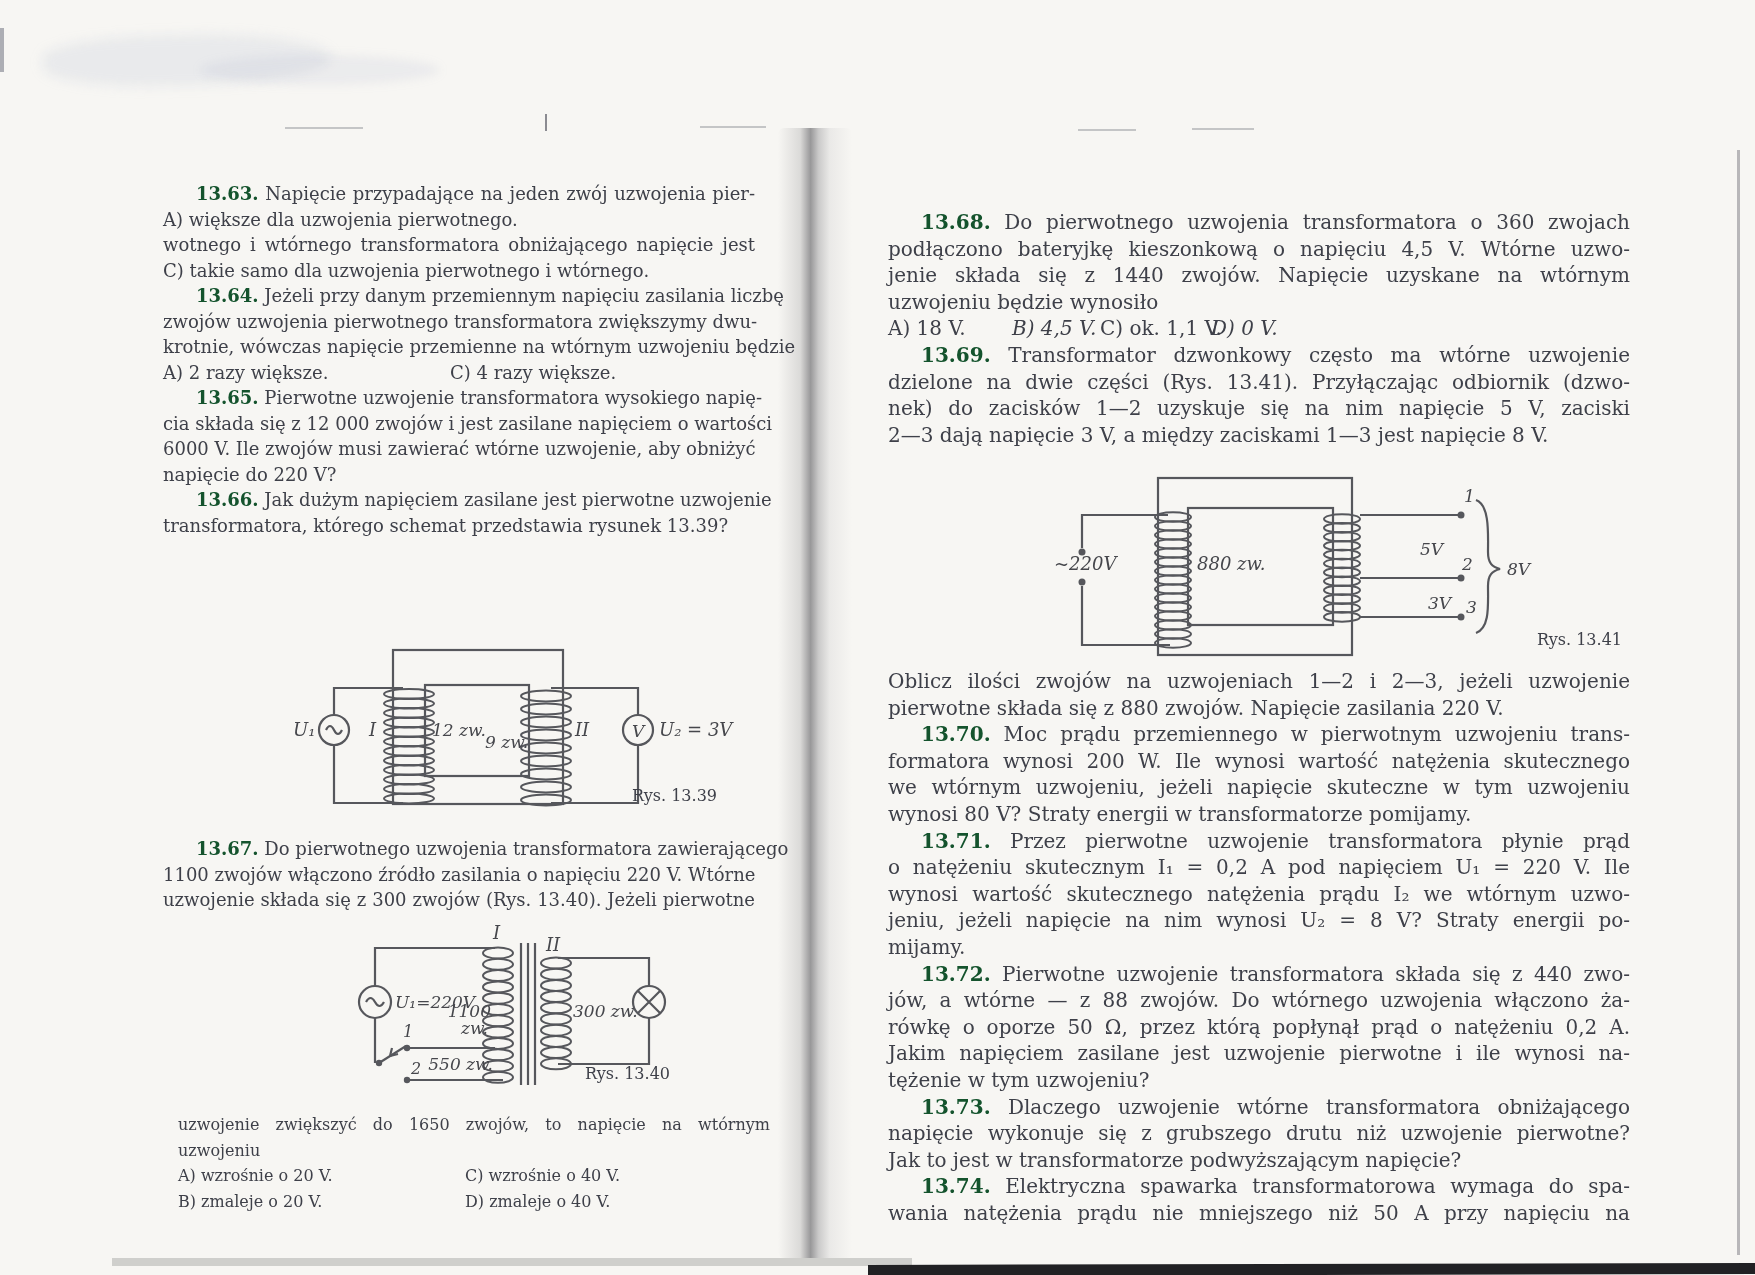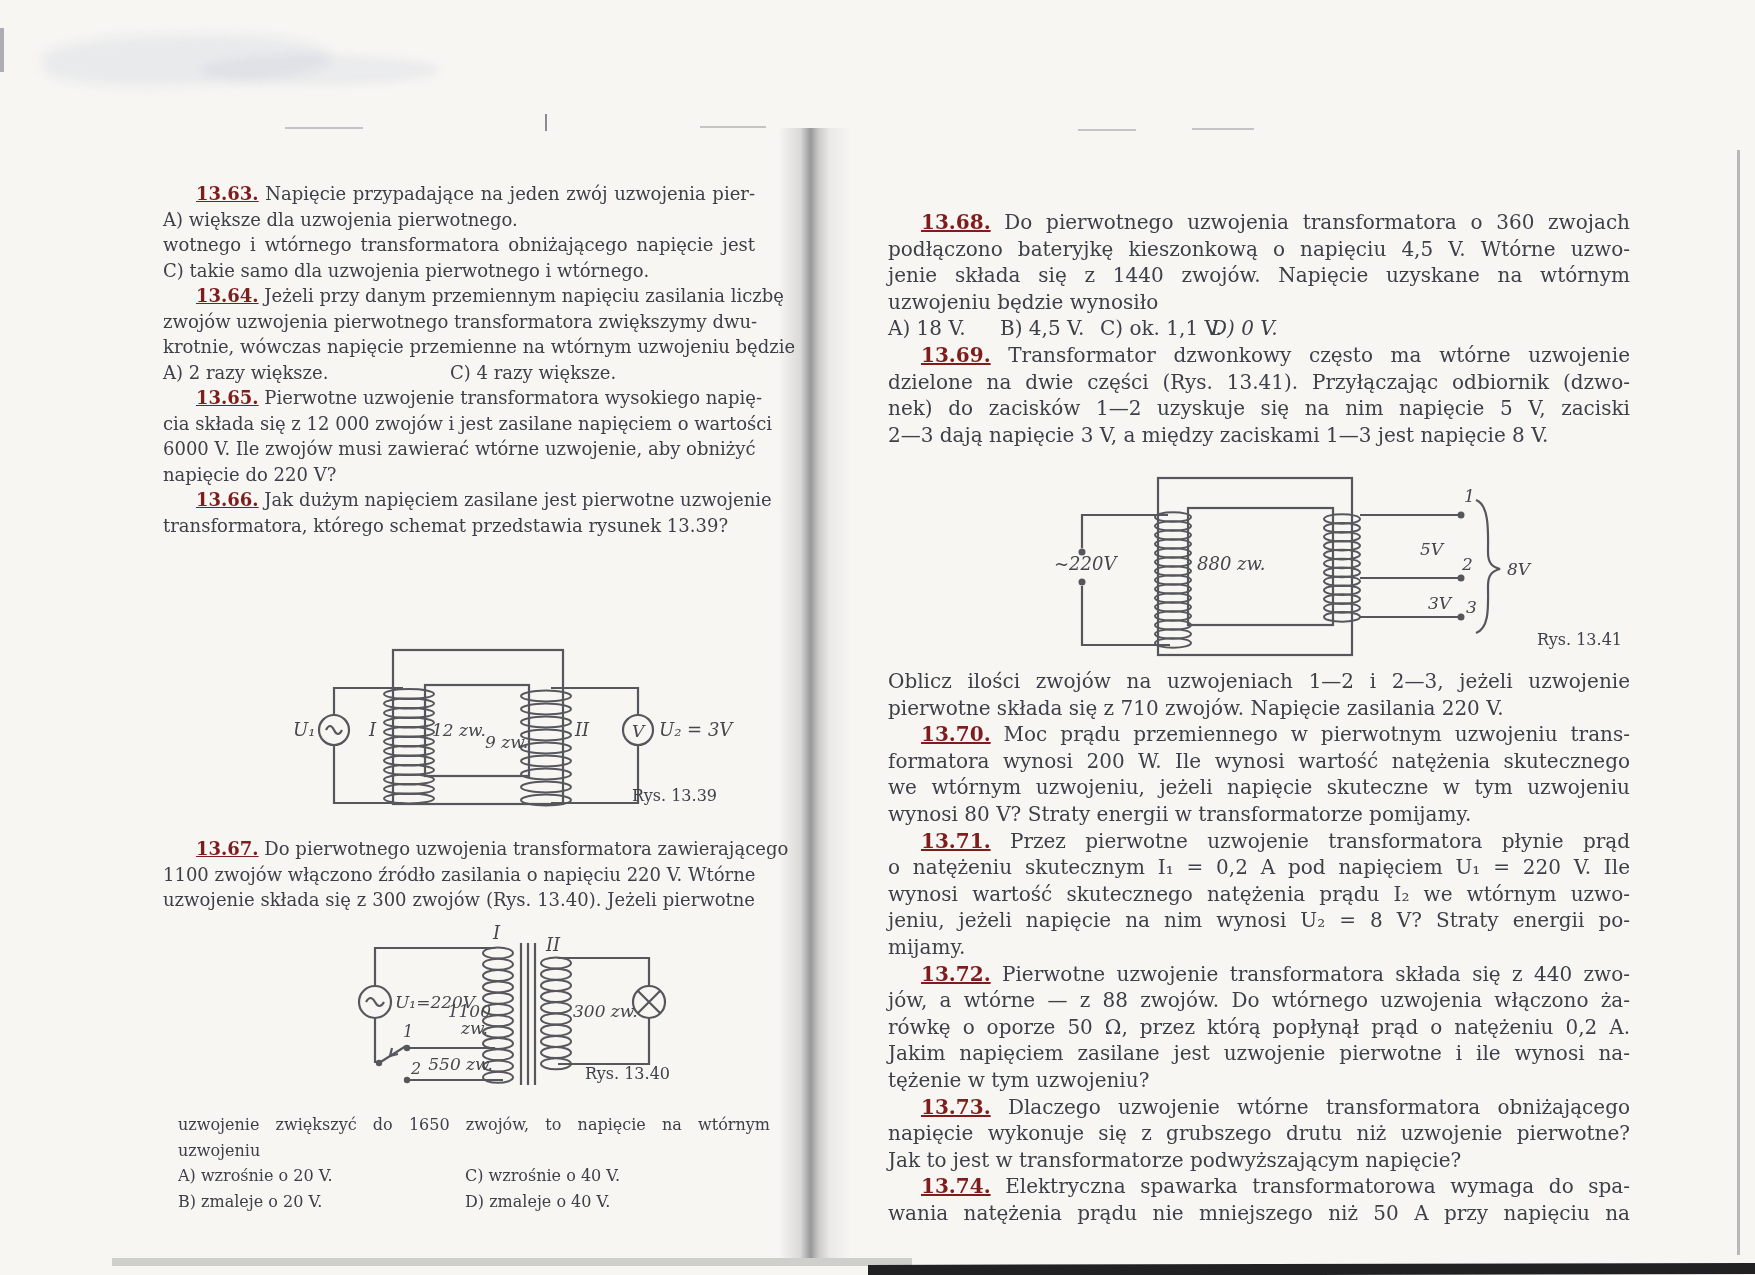--- a/index.html
+++ b/index.html
@@ -49,27 +49,27 @@
   
   .col{position:absolute;}
   #lcol1{left:163px;top:181px;width:592px;font-size:18px;line-height:25.5px;}
   #lcol2{left:163px;top:836px;width:592px;font-size:18px;line-height:25.5px;}
   #lcol3{left:178px;top:1112px;width:592px;font-size:16px;line-height:25.5px;}
   #rcol1{left:888px;top:209px;width:742px;font-size:20px;line-height:26.6px;}
   #rcol2{left:888px;top:668px;width:742px;font-size:20px;line-height:26.6px;}
   .line{white-space:nowrap;overflow:visible;}
   .jl{text-align:justify;text-align-last:justify;}
   .indent{padding-left:33px;}
-  .pnum{font-weight:bold;color:#7f1d1d;text-decoration:underline;}
+  .pnum{font-weight:bold;color:#14532d;}
   .opts2{position:relative;}
   .opts2 .opt-right{position:absolute;left:287px;}
   .opts4{position:relative;}
   .opts4 .opt{position:absolute;}
   .opts4 .o4-0{left:0;}
-  .opts4 .o4-1{left:112px;}
+  .opts4 .o4-1{left:124px;font-style:italic;}
   .opts4 .o4-2{left:212px;}
   .opts4 .o4-3{left:323px;font-style:italic;}
   
   .fig{position:absolute;}
   .fig-caption{position:absolute;font-size:16px;color:#3e4049;}
   svg text{font-family:"DejaVu Serif",serif;font-style:italic;fill:#46474c;}
   .wire{stroke:#56575c;stroke-width:2.2;fill:none;}
   .coil{stroke:#56575c;stroke-width:2;fill:none;}
   .dot{fill:#56575c;stroke:none;}
 </style>
@@ -122,21 +122,21 @@
     <div class="line jl">jenie składa się z 1440 zwojów. Napięcie uzyskane na wtórnym</div>
     <div class="line">uzwojeniu będzie wynosiło</div>
     <div class="line opts4" style="height: inherit;"><span class="opt o4-0">A) 18 V.</span><span class="opt o4-1">B) 4,5 V.</span><span class="opt o4-2">C) ok. 1,1 V.</span><span class="opt o4-3">D) 0 V.</span>&nbsp;</div>
     <div class="line jl indent"><span class="pnum">13.69.</span> Transformator dzwonkowy często ma wtórne uzwojenie</div>
     <div class="line jl">dzielone na dwie części (Rys. 13.41). Przyłączając odbiornik (dzwo-</div>
     <div class="line jl">nek) do zacisków 1—2 uzyskuje się na nim napięcie 5 V, zaciski</div>
     <div class="line">2—3 dają napięcie 3 V, a między zaciskami 1—3 jest napięcie 8 V.</div>
   </div>
 <div class="col" id="rcol2">
     <div class="line jl">Oblicz ilości zwojów na uzwojeniach 1—2 i 2—3, jeżeli uzwojenie</div>
-    <div class="line">pierwotne składa się z 710 zwojów. Napięcie zasilania 220 V.</div>
+    <div class="line">pierwotne składa się z 880 zwojów. Napięcie zasilania 220 V.</div>
     <div class="line jl indent"><span class="pnum">13.70.</span> Moc prądu przemiennego w pierwotnym uzwojeniu trans-</div>
     <div class="line jl">formatora wynosi 200 W. Ile wynosi wartość natężenia skutecznego</div>
     <div class="line jl">we wtórnym uzwojeniu, jeżeli napięcie skuteczne w tym uzwojeniu</div>
     <div class="line">wynosi 80 V? Straty energii w transformatorze pomijamy.</div>
     <div class="line jl indent"><span class="pnum">13.71.</span> Przez pierwotne uzwojenie transformatora płynie prąd</div>
     <div class="line jl">o natężeniu skutecznym I₁ = 0,2 A pod napięciem U₁ = 220 V. Ile</div>
     <div class="line jl">wynosi wartość skutecznego natężenia prądu I₂ we wtórnym uzwo-</div>
     <div class="line jl">jeniu, jeżeli napięcie na nim wynosi U₂ = 8 V? Straty energii po-</div>
     <div class="line">mijamy.</div>
     <div class="line jl indent"><span class="pnum">13.72.</span> Pierwotne uzwojenie transformatora składa się z 440 zwo-</div>

